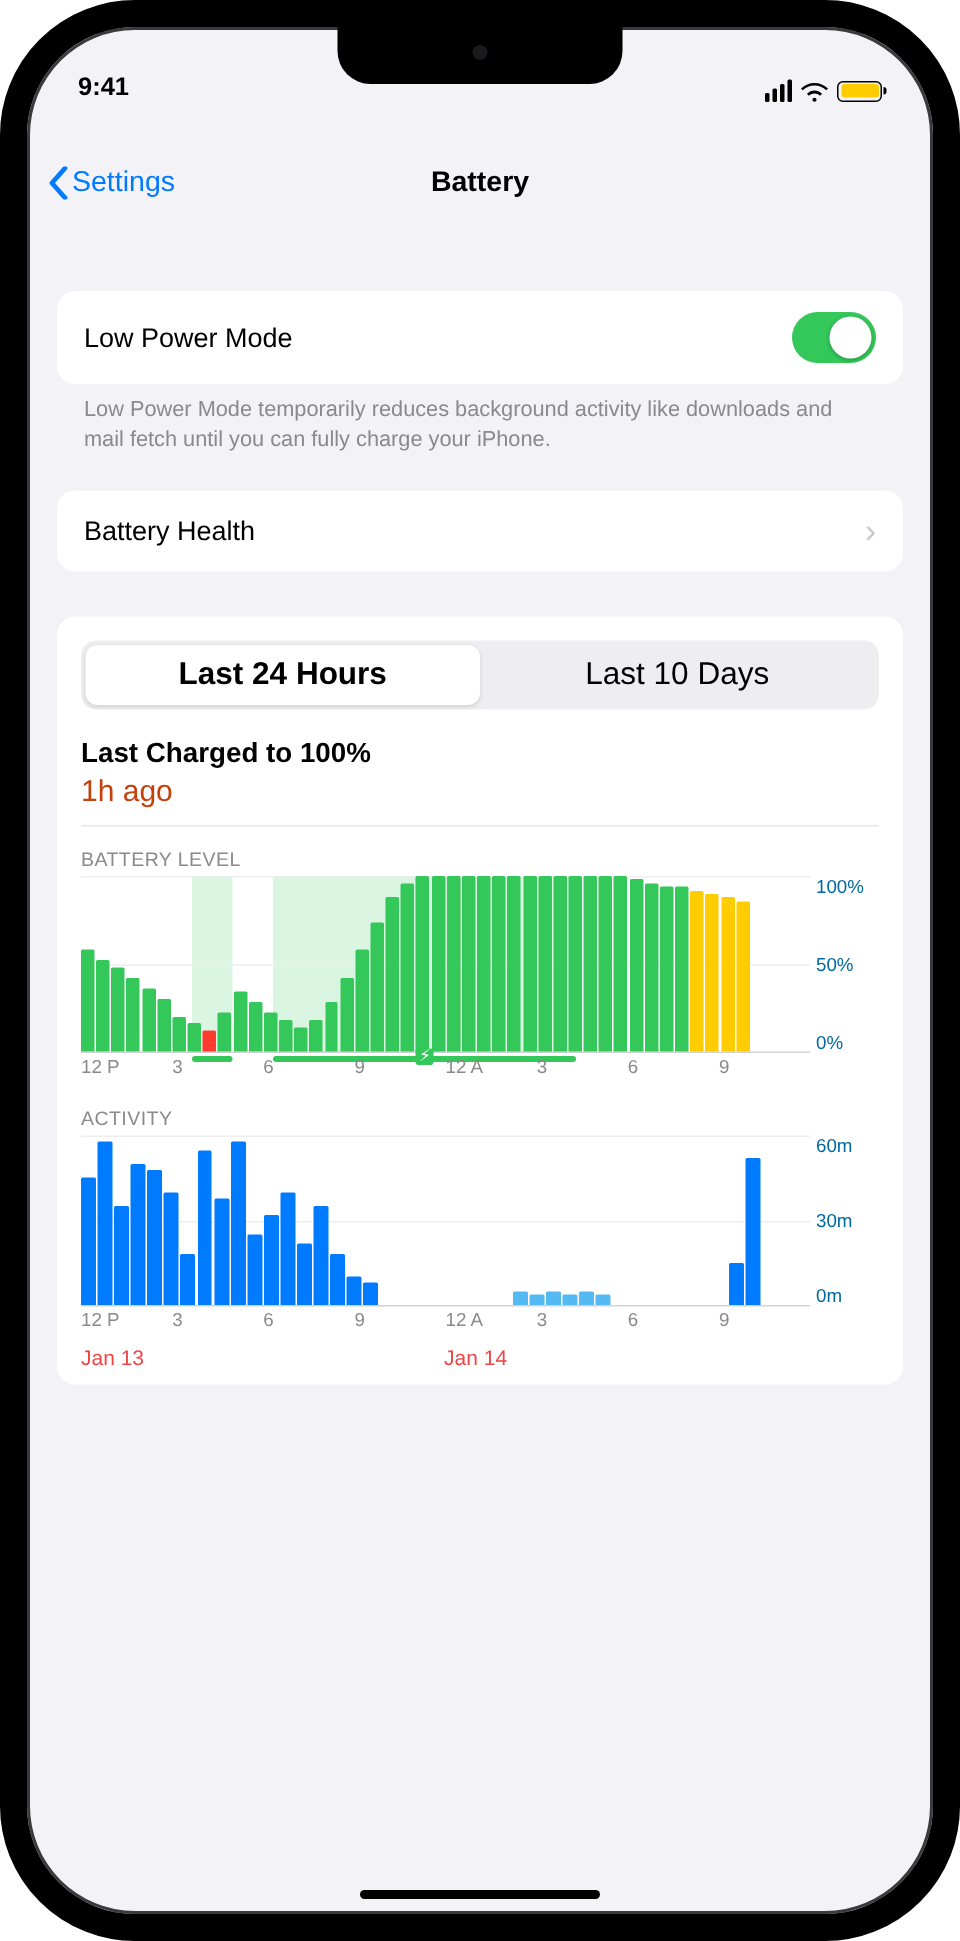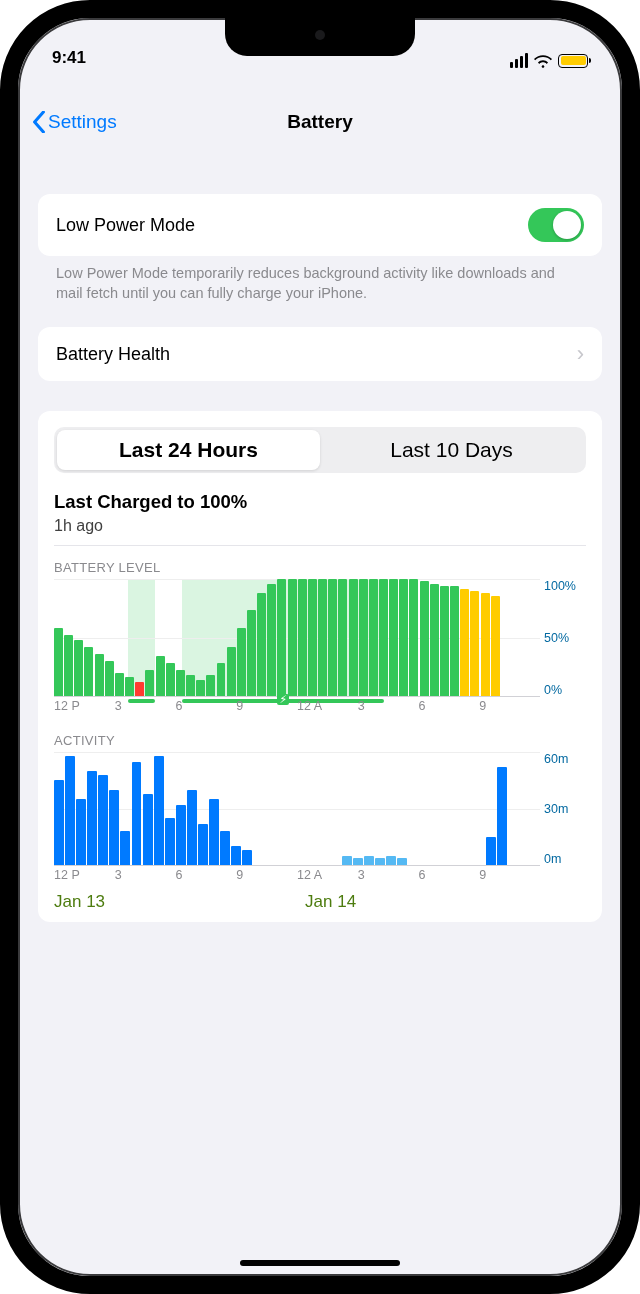--- a/index.html
+++ b/index.html
@@ -49,38 +49,38 @@
 .chev { color: #c7c7cc; font-size: 22px; font-weight: 300; }
 
 
 .card { background: #fff; border-radius: 12px; margin-top: 30px; padding: 16px 0 0; }
 .seg { margin: 0 16px 18px; background: #eeeef0; border-radius: 10px; display: flex; padding: 3px; }
 .seg-item { flex: 1; text-align: center; font-size: 21px; font-weight: 600; padding: 8px 0; border-radius: 8px; color: #000; }
 .seg-item.sel { background: #fff; box-shadow: 0 1px 3px rgba(0,0,0,.12); }
 .seg-item:not(.sel){ font-weight: 500; }
 
 .sec-title { font-size: 18.5px; font-weight: 600; padding: 0 16px; }
-.sec-sub { font-size: 16px; color: #404040; padding: 4px 16px 10px; }
+.sec-sub { font-size: 20px; color: #c2410c; padding: 4px 16px 10px; }
 .hr { height: 1px; background: #e5e5ea; margin: 0 16px 14px; }
 
 .chart-lbl { font-size: 13px; color: #8a8a8e; letter-spacing: .3px; padding: 0 16px 4px; }
 .chart-wrap { position: relative; margin: 0 16px 6px; height: 136px; }
 .y-axis { position: absolute; right: 0; top: 0; bottom: 18px; width: 42px; display: flex; flex-direction: column; justify-content: space-between; align-items: flex-start; font-size: 12.5px; color: #0369a1; }
 .plot { position: absolute; left: 0; right: 46px; top: 0; bottom: 18px; border-bottom: 1px solid #d1d1d6; display: flex; align-items: flex-end; gap: 1.2px; }
 .bar { flex: 1; background: #34c759; border-radius: 1px 1px 0 0; position: relative; }
 .bar.y { background: #ffcc00; }
 .bar.r { background: #ff3b30; }
 .bar.blue { background: #007aff; }
 .bar.lb { background: #55b9f3; }
 .chg-overlay { position: absolute; top: 0; bottom: 18px; background: rgba(52,199,89,.18); }
 .chg-line { position: absolute; height: 4px; background: #34c759; border-radius: 2px; }
 .bolt { position: absolute; color: #fff; font-size: 11px; background: #34c759; padding: 0 2px; border-radius: 2px; line-height: 1; }
 .x-axis { position: absolute; left: 0; right: 46px; bottom: 0; height: 16px; display: flex; font-size: 12.5px; color: #8a8a8e; }
 .x-axis span { flex: 1; white-space: nowrap; }
-.date-row { padding: 2px 16px 10px; font-size: 17px; color: #4d7c0f; display: flex; }
+.date-row { padding: 2px 16px 10px; font-size: 14px; color: #ef4444; display: flex; }
 .date-row span:first-child { margin-right: 200px; }
 
 .screen-row { display: flex; padding: 8px 16px 14px; gap: 10px;}
 .screen-col { flex: 1; }
 .sc-lbl { color: #007aff; font-size: 15.5px; margin-bottom: 2px; }
 .sc-val { font-size: 22px; font-weight: 500; }
 
 .home-ind { position: absolute; bottom: 10px; left: 50%; transform: translateX(-50%); width: 160px; height: 6px; background: #000; border-radius: 3px; }
 
 .grid-line { position: absolute; left: 0; right: 0; height: 1px; background: #eee; }

